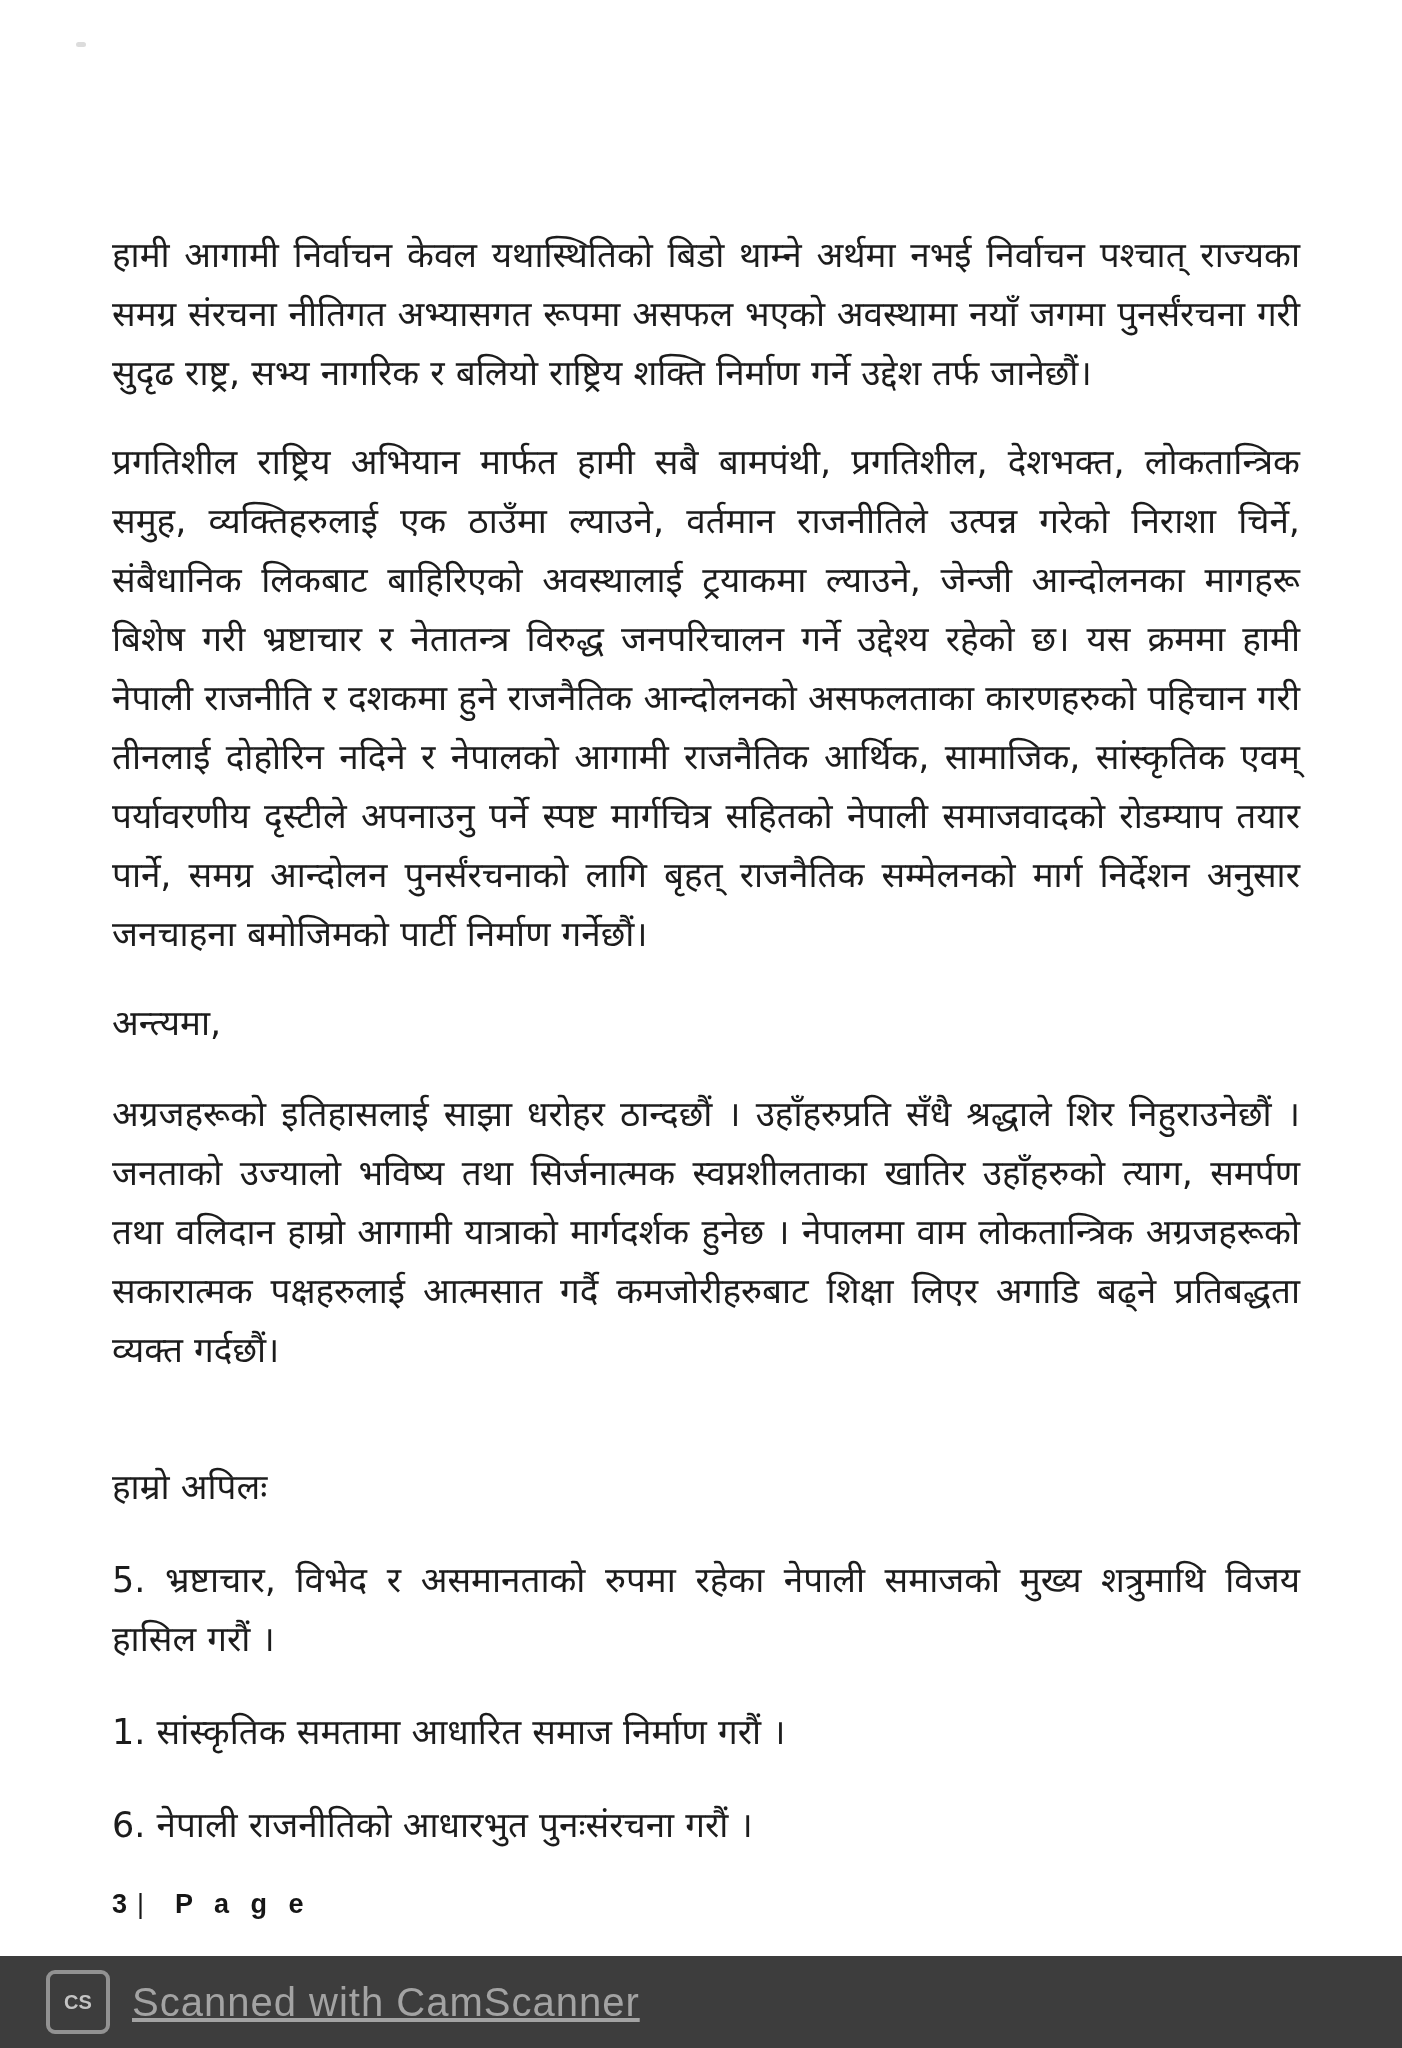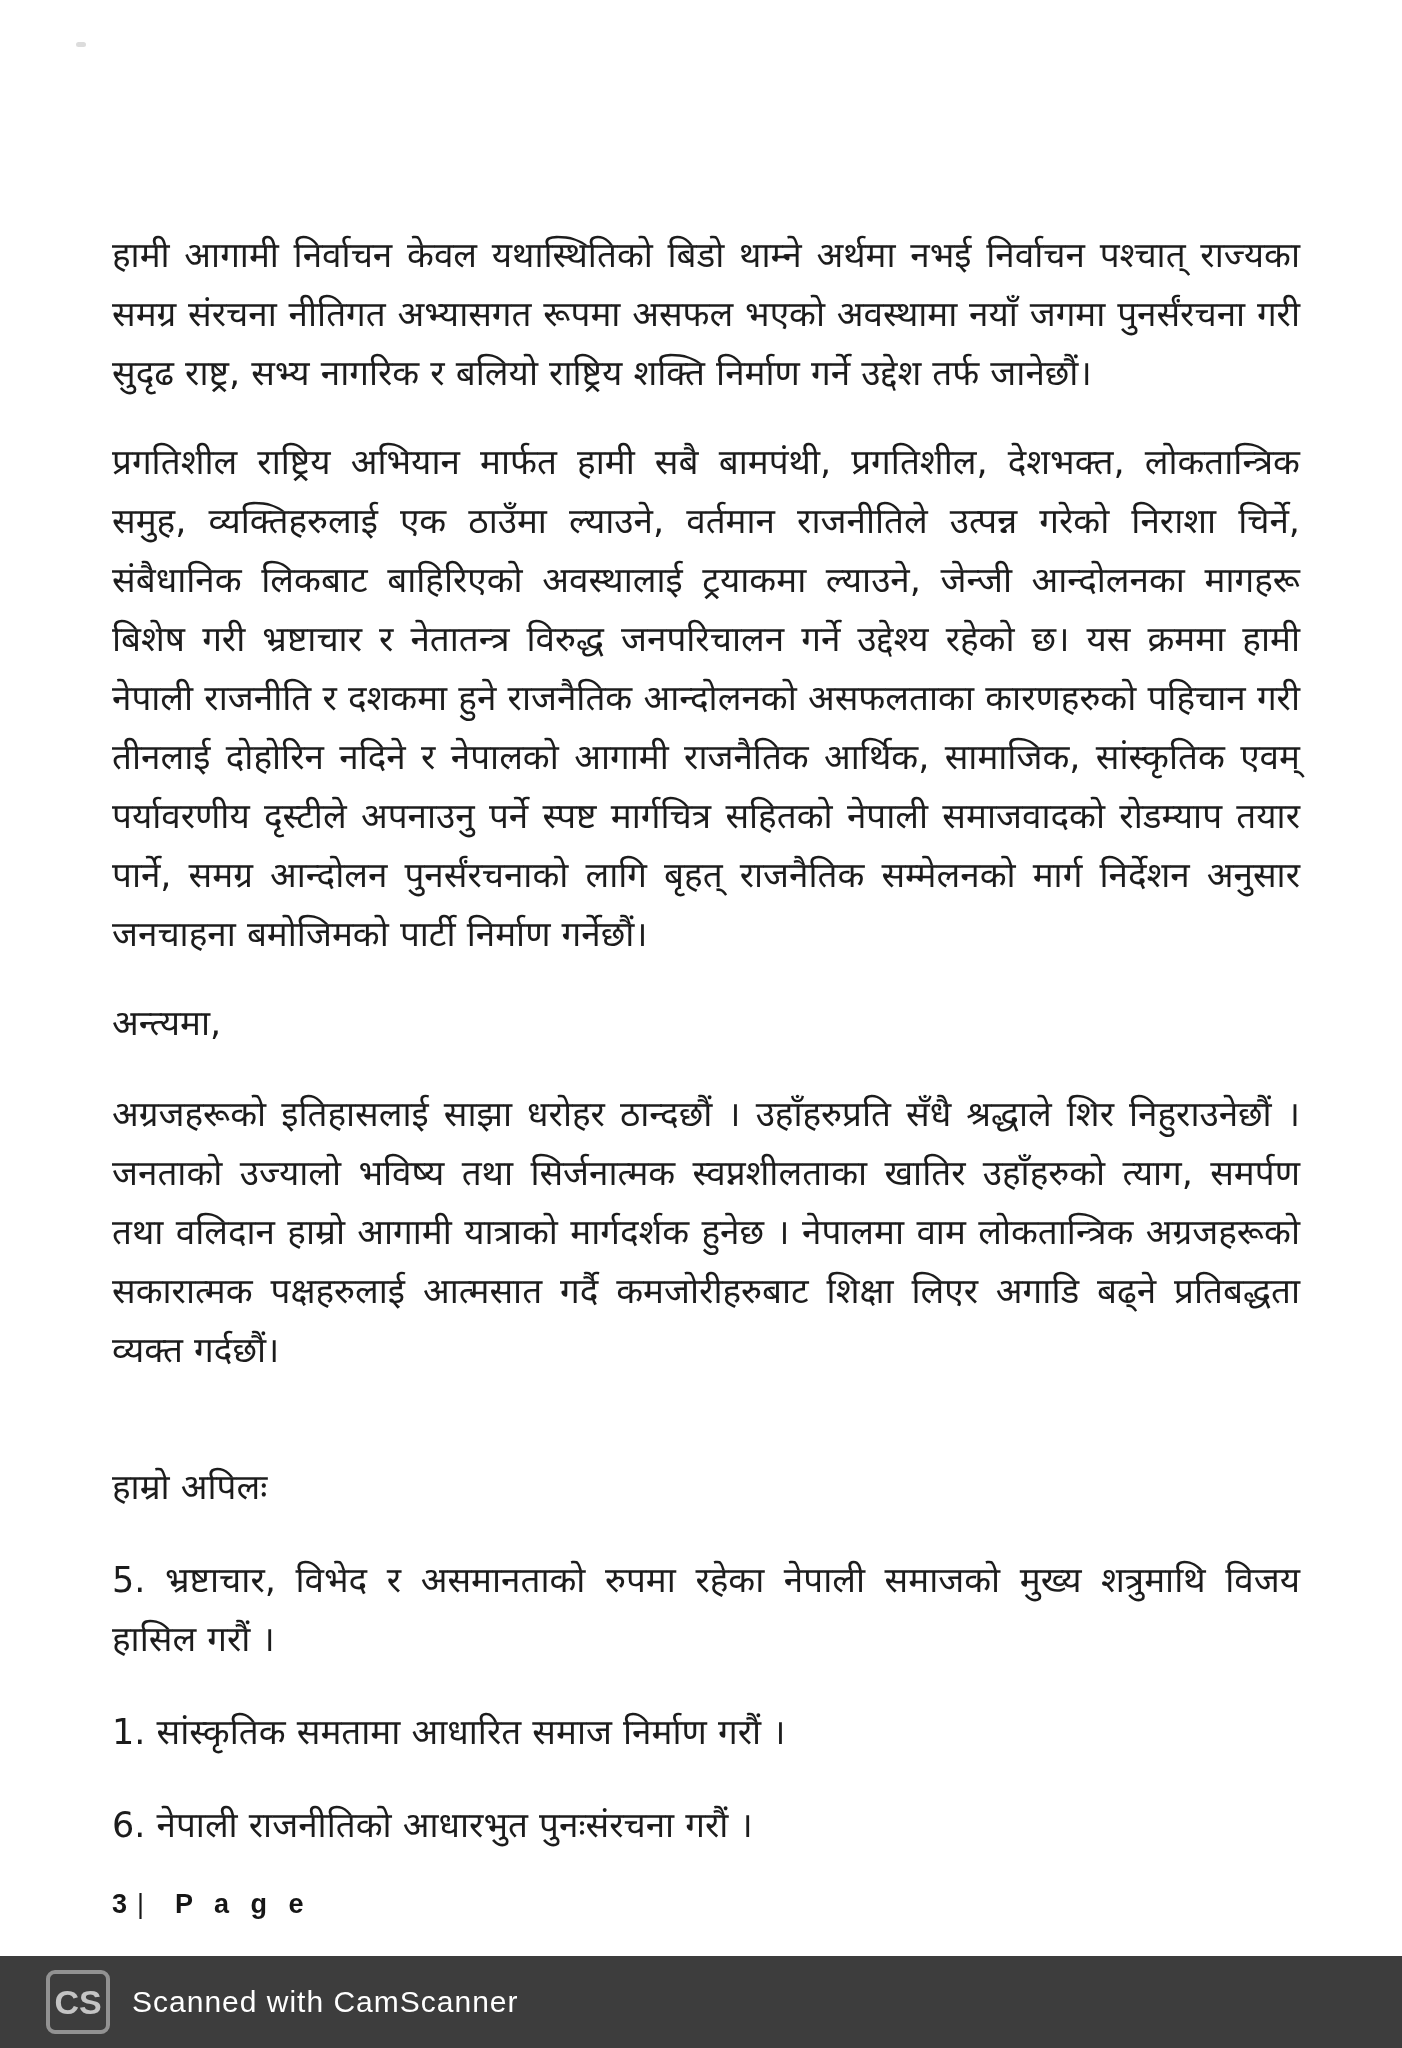--- a/index.html
+++ b/index.html
@@ -30,25 +30,25 @@
   .pg-sep{font-weight:normal;margin-right:12px;}
   .pg-word{letter-spacing:7px;font-weight:bold;margin-left:19px;}
   .cs-bar{
     position:absolute;left:0;right:0;bottom:0;height:92px;background:#3d3d3d;
     display:flex;align-items:center;padding-left:46px;box-sizing:border-box;
   }
   .cs-logo{
     width:56px;height:56px;border:4px solid #929292;border-radius:9px;
     display:flex;align-items:center;justify-content:center;
     color:#c4c4c4;font-family:"Liberation Sans",sans-serif;
-    font-weight:bold;font-size:34px;margin-right:22px;flex:0 0 auto;
+    font-weight:bold;font-size:20px;margin-right:22px;flex:0 0 auto;
   }
   .cs-label{
-    color:#ffffff;font-family:"Liberation Sans",sans-serif;
-    font-size:30px;letter-spacing:1px;white-space:nowrap;
+    color:#a3a3a3;font-family:"Liberation Sans",sans-serif;
+    font-size:40px;letter-spacing:1px;white-space:nowrap;text-decoration:underline;
   }
 </style>
 </head>
 <body>
 
 <div class="page">
 
   <div class="scan-artifact"></div>
 
   <div class="content">

